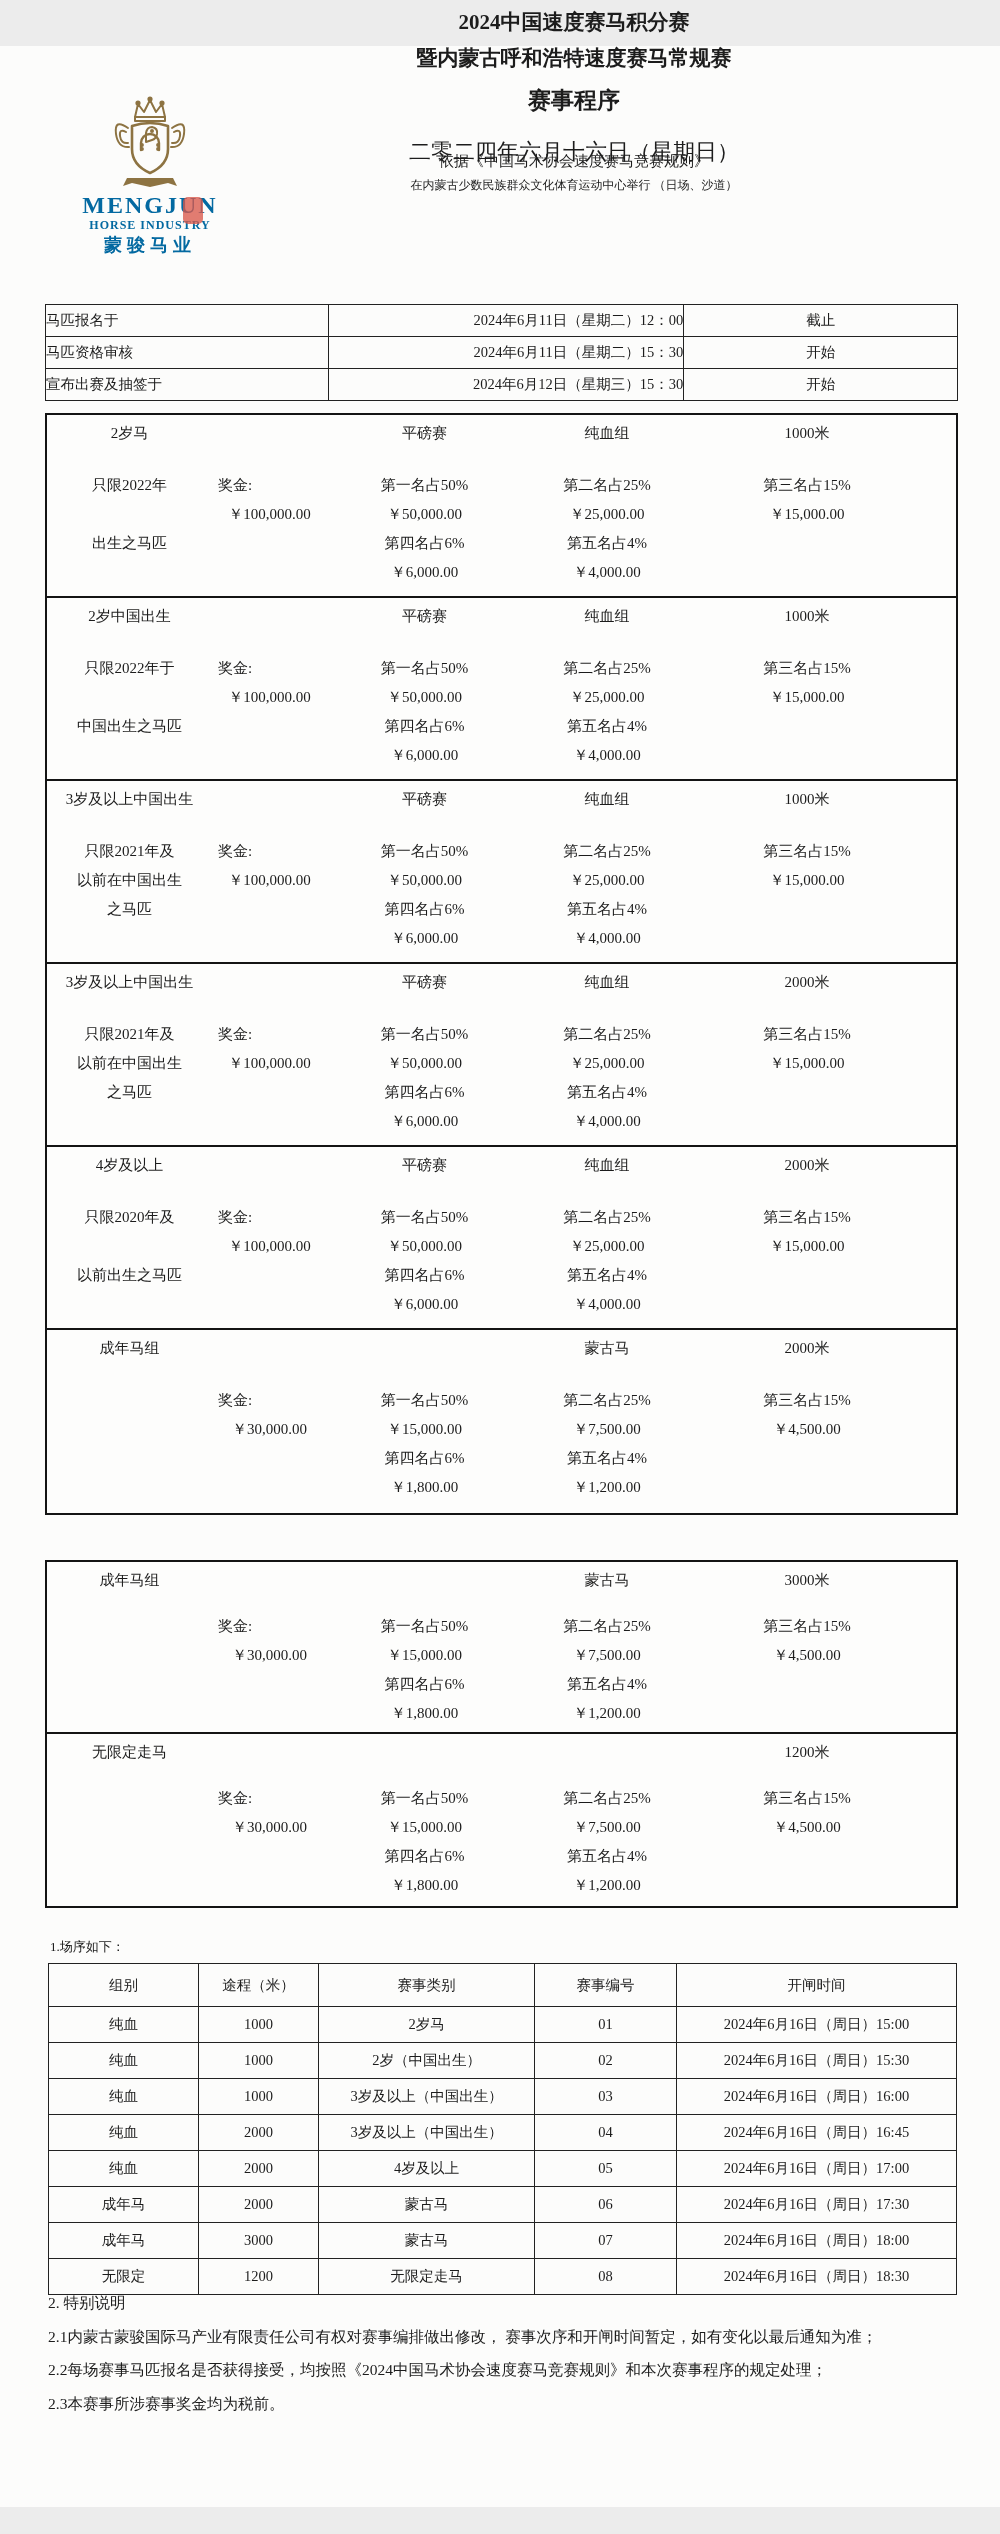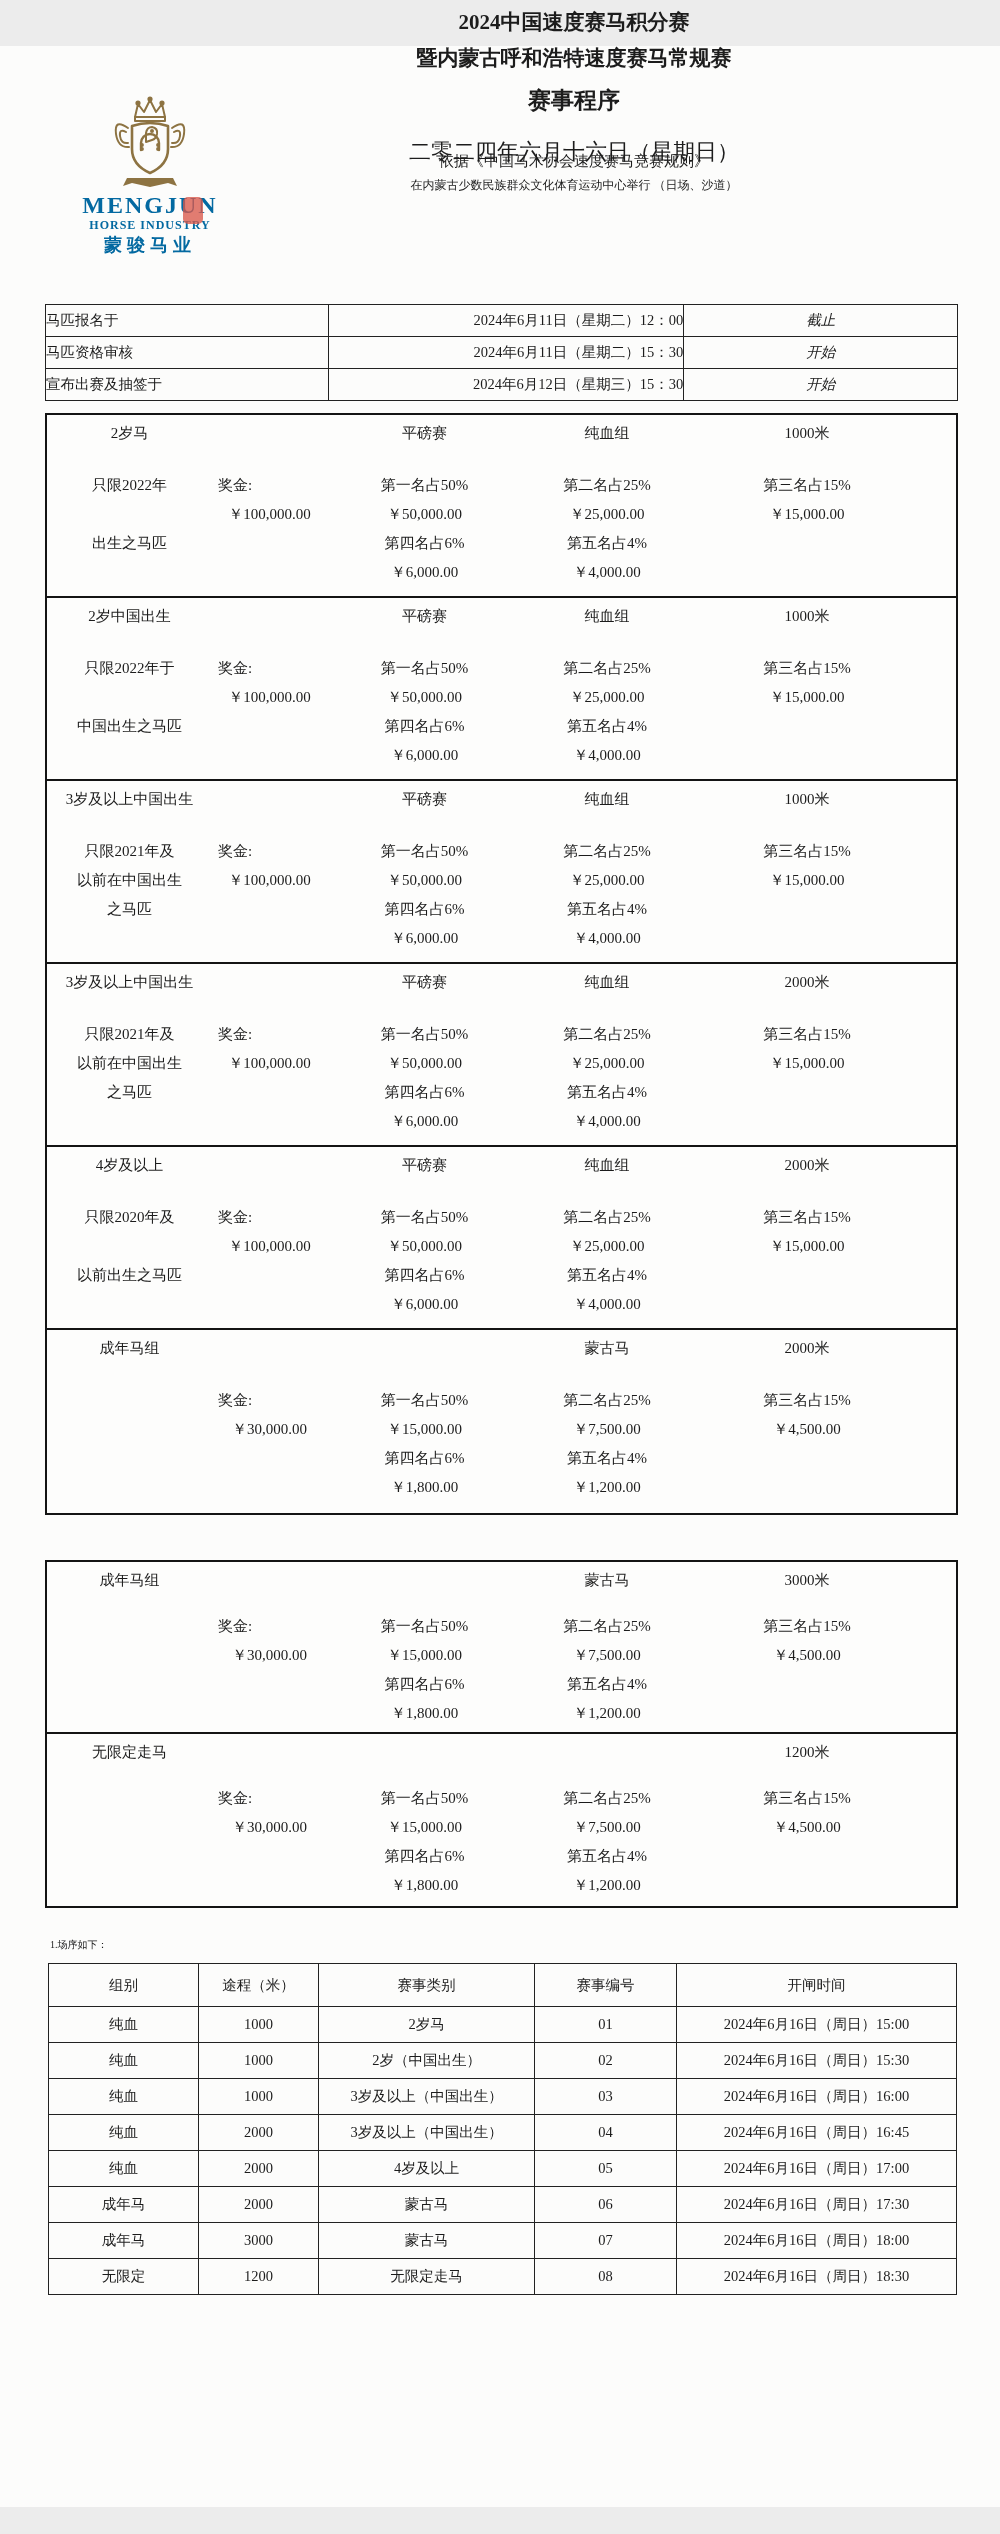--- a/index.html
+++ b/index.html
@@ -27,38 +27,38 @@
   .t4{position:absolute;left:0;right:0;top:113px;font-size:22px;margin-top:24px;}
   .t5{position:absolute;left:0;right:0;top:152px;font-size:15px;}
   .t6{position:absolute;left:0;right:0;top:177px;font-size:12px;}
 
   
   table.deadline{position:absolute;left:45px;top:304px;width:913px;border-collapse:collapse;
                  font-size:14.5px;table-layout:fixed;}
   table.deadline td{border:1.5px solid #222;height:31px;padding:0;}
   td.c-item{width:31%;text-align:left;padding-left:30px;}
   td.c-time{width:39%;text-align:right;}
-  td.c-status{width:30%;text-align:center;font-style:italic;}
+  td.c-status{width:30%;text-align:center;}
 
   
   .ptable{position:absolute;left:45px;width:913px;border:2px solid #141414;box-sizing:border-box;
           font-size:15px;background:#fdfdfc;}
   .ptable1{top:413px;} .ptable2{top:1560px;}
   .pblock{box-sizing:border-box;border-bottom:2.5px solid #141414;padding-top:9px;height:183px;}
   .ptable .pblock:last-child{border-bottom:none;}
   .ptable2 .pblock{height:172px;}
   .pline{display:grid;grid-template-columns:165px 115px 195px 170px 230px 1fr;align-items:center;}
   .l1{height:47px;align-items:start;}
   .ptable2 .l1{height:41px;}
   .l2,.l3,.l4,.l5{height:29px;}
   .pc{text-align:center;white-space:nowrap;}
   .pc-label{text-align:left;padding-left:6px;white-space:nowrap;}
 
   
-  .sched-heading{position:absolute;left:50px;top:1938px;font-size:10px;font-weight:normal;font-family:Liberation Serif, serif;}
+  .sched-heading{position:absolute;left:50px;top:1938px;font-size:13px;font-weight:normal;font-family:Liberation Serif, serif;}
   table.sched{position:absolute;left:48px;top:1963px;width:908px;border-collapse:collapse;
               font-size:14.5px;table-layout:fixed;}
   table.sched th,table.sched td{border:1.5px solid #222;padding:0;text-align:center;font-weight:normal;}
   table.sched th{height:42px;}
   table.sched td{height:35px;}
 
   
   .notes{position:absolute;left:48px;top:2286px;width:912px;font-size:15.5px;}
   .notes p{margin:0;line-height:33.5px;}
 </style>
@@ -544,13 +544,19 @@
         <tr>
           <td>无限定</td>
           <td>1200</td>
           <td>无限定走马</td>
           <td>08</td>
           <td>2024年6月16日（周日）18:30</td>
         </tr>
       </tbody>
   </table>
 
+  <div class="notes" id="notes">
+      <p>2. 特别说明</p>
+      <p>2.1内蒙古蒙骏国际马产业有限责任公司有权对赛事编排做出修改， 赛事次序和开闸时间暂定，如有变化以最后通知为准；</p>
+      <p>2.2每场赛事马匹报名是否获得接受，均按照《2024中国马术协会速度赛马竞赛规则》和本次赛事程序的规定处理；</p>
+      <p>2.3本赛事所涉赛事奖金均为税前。</p>
+    </div>
 </div>
 
 </body></html>

